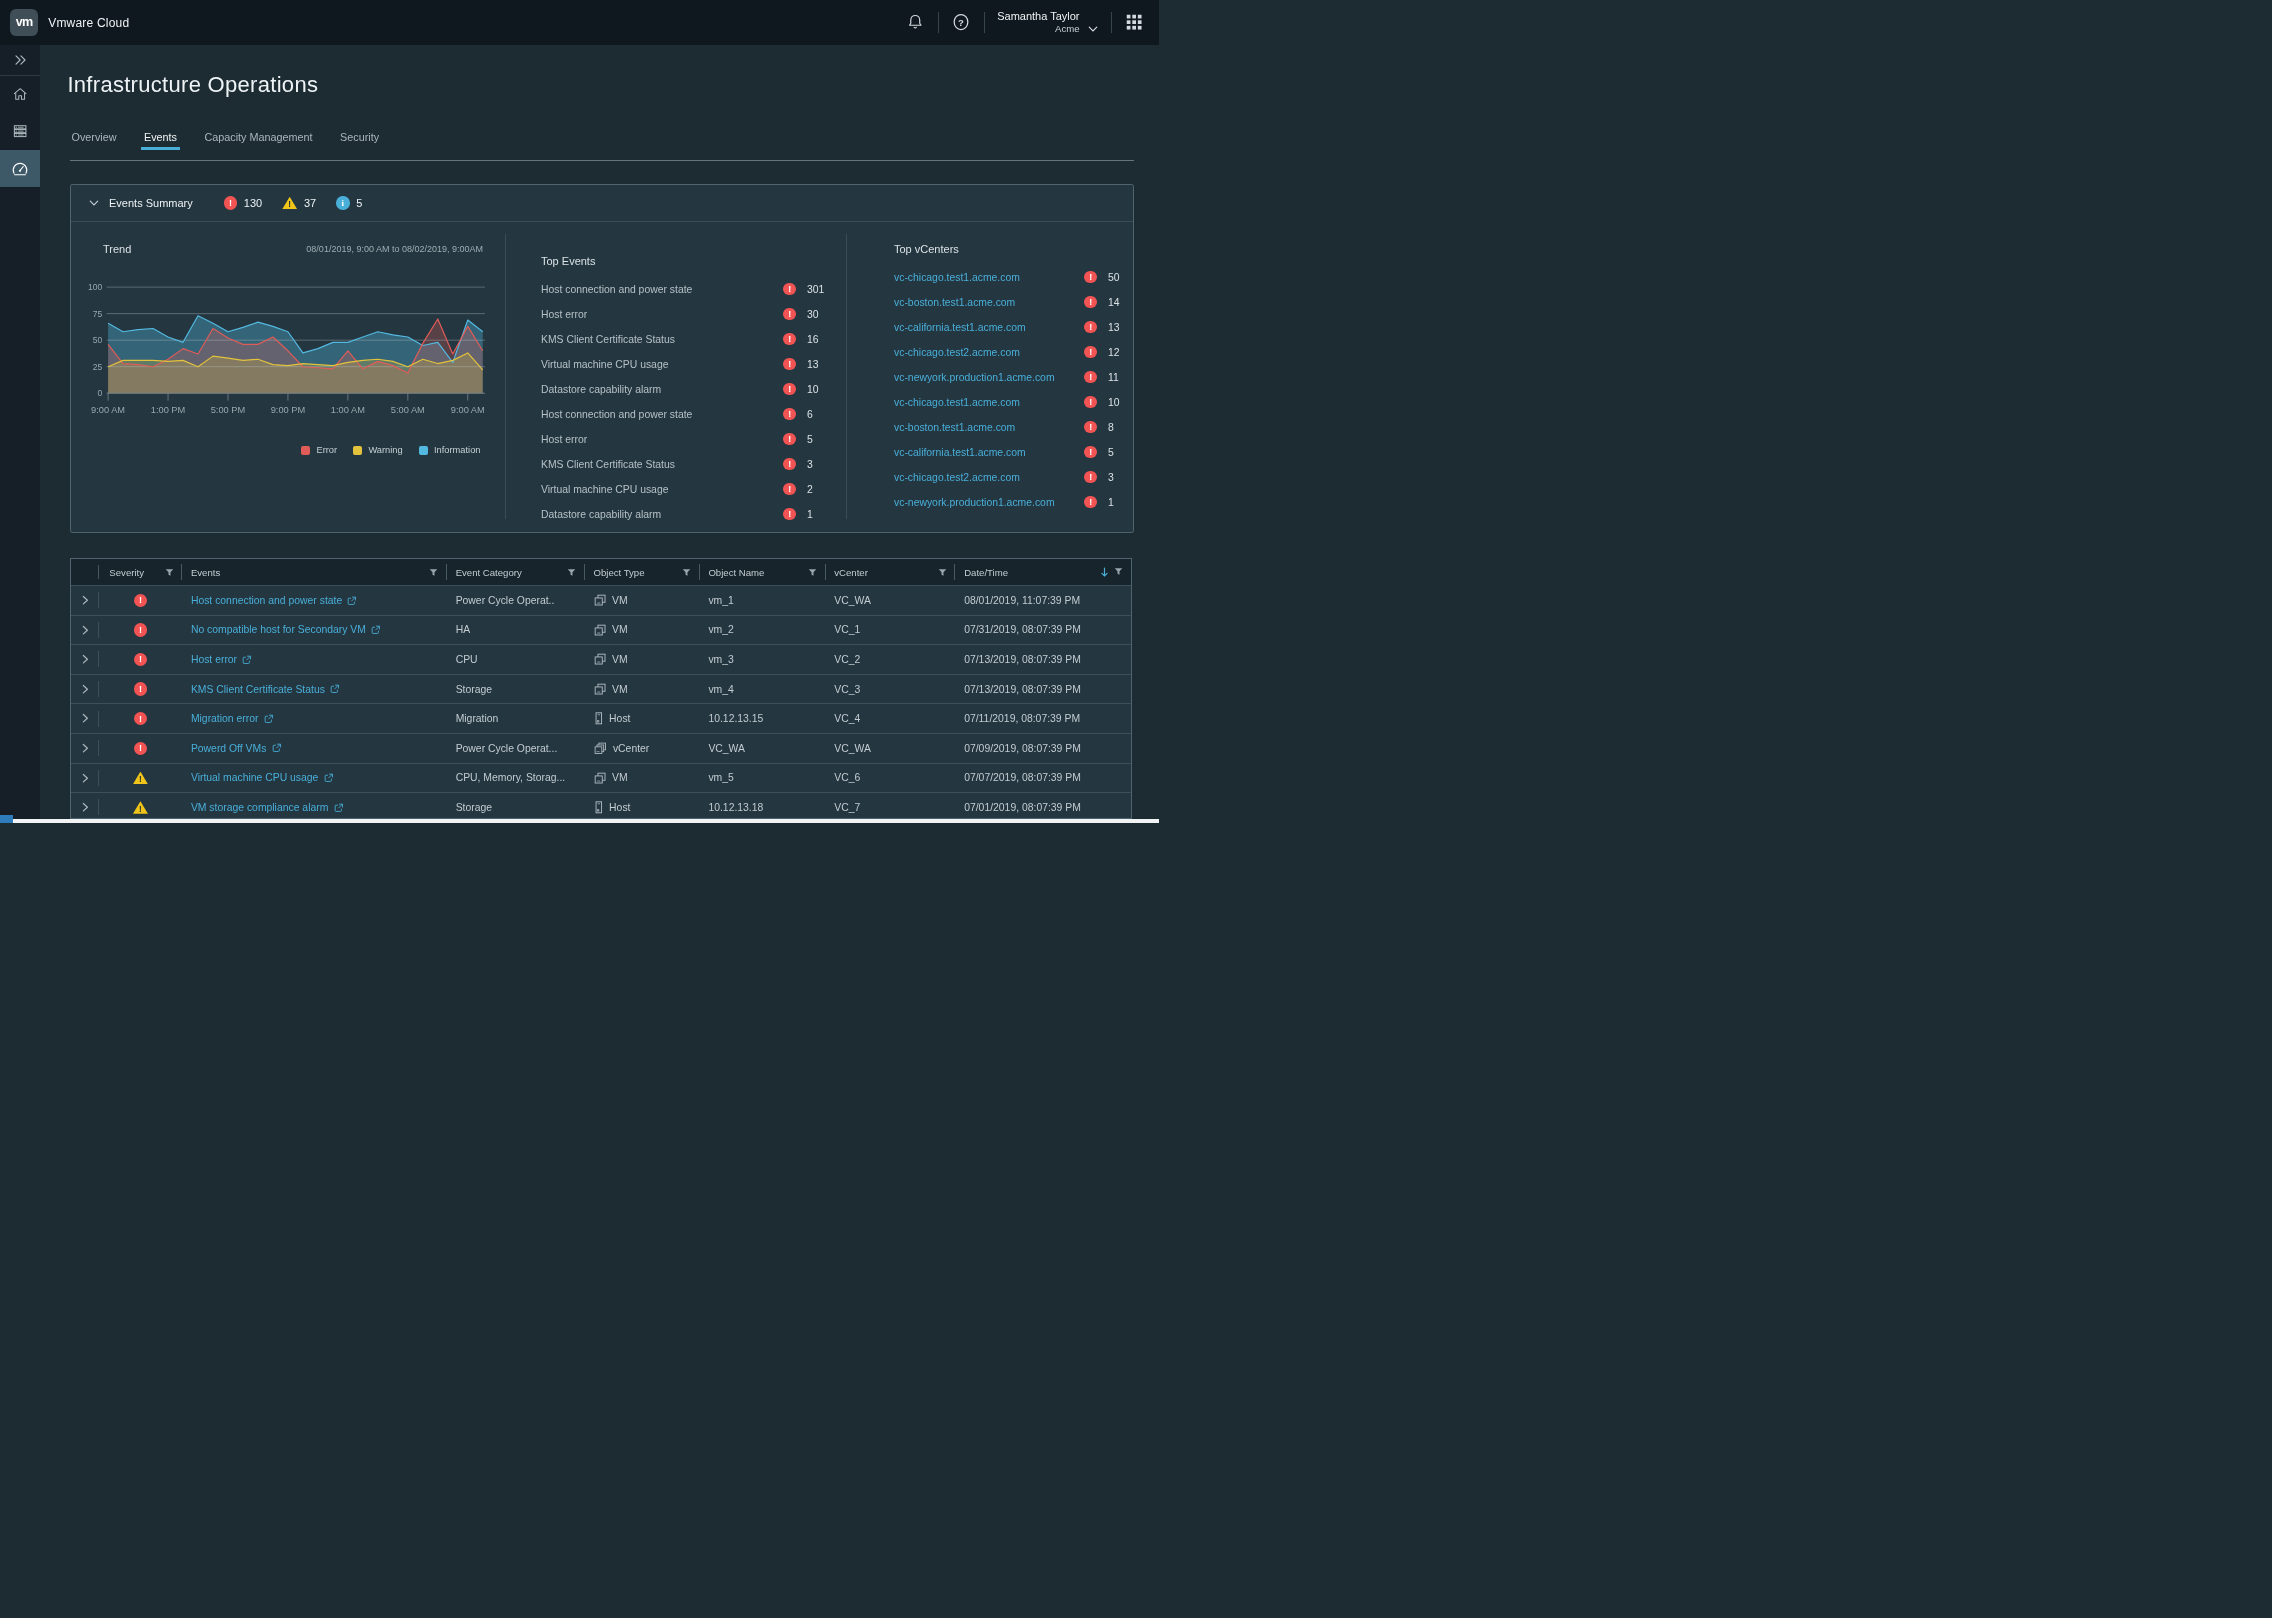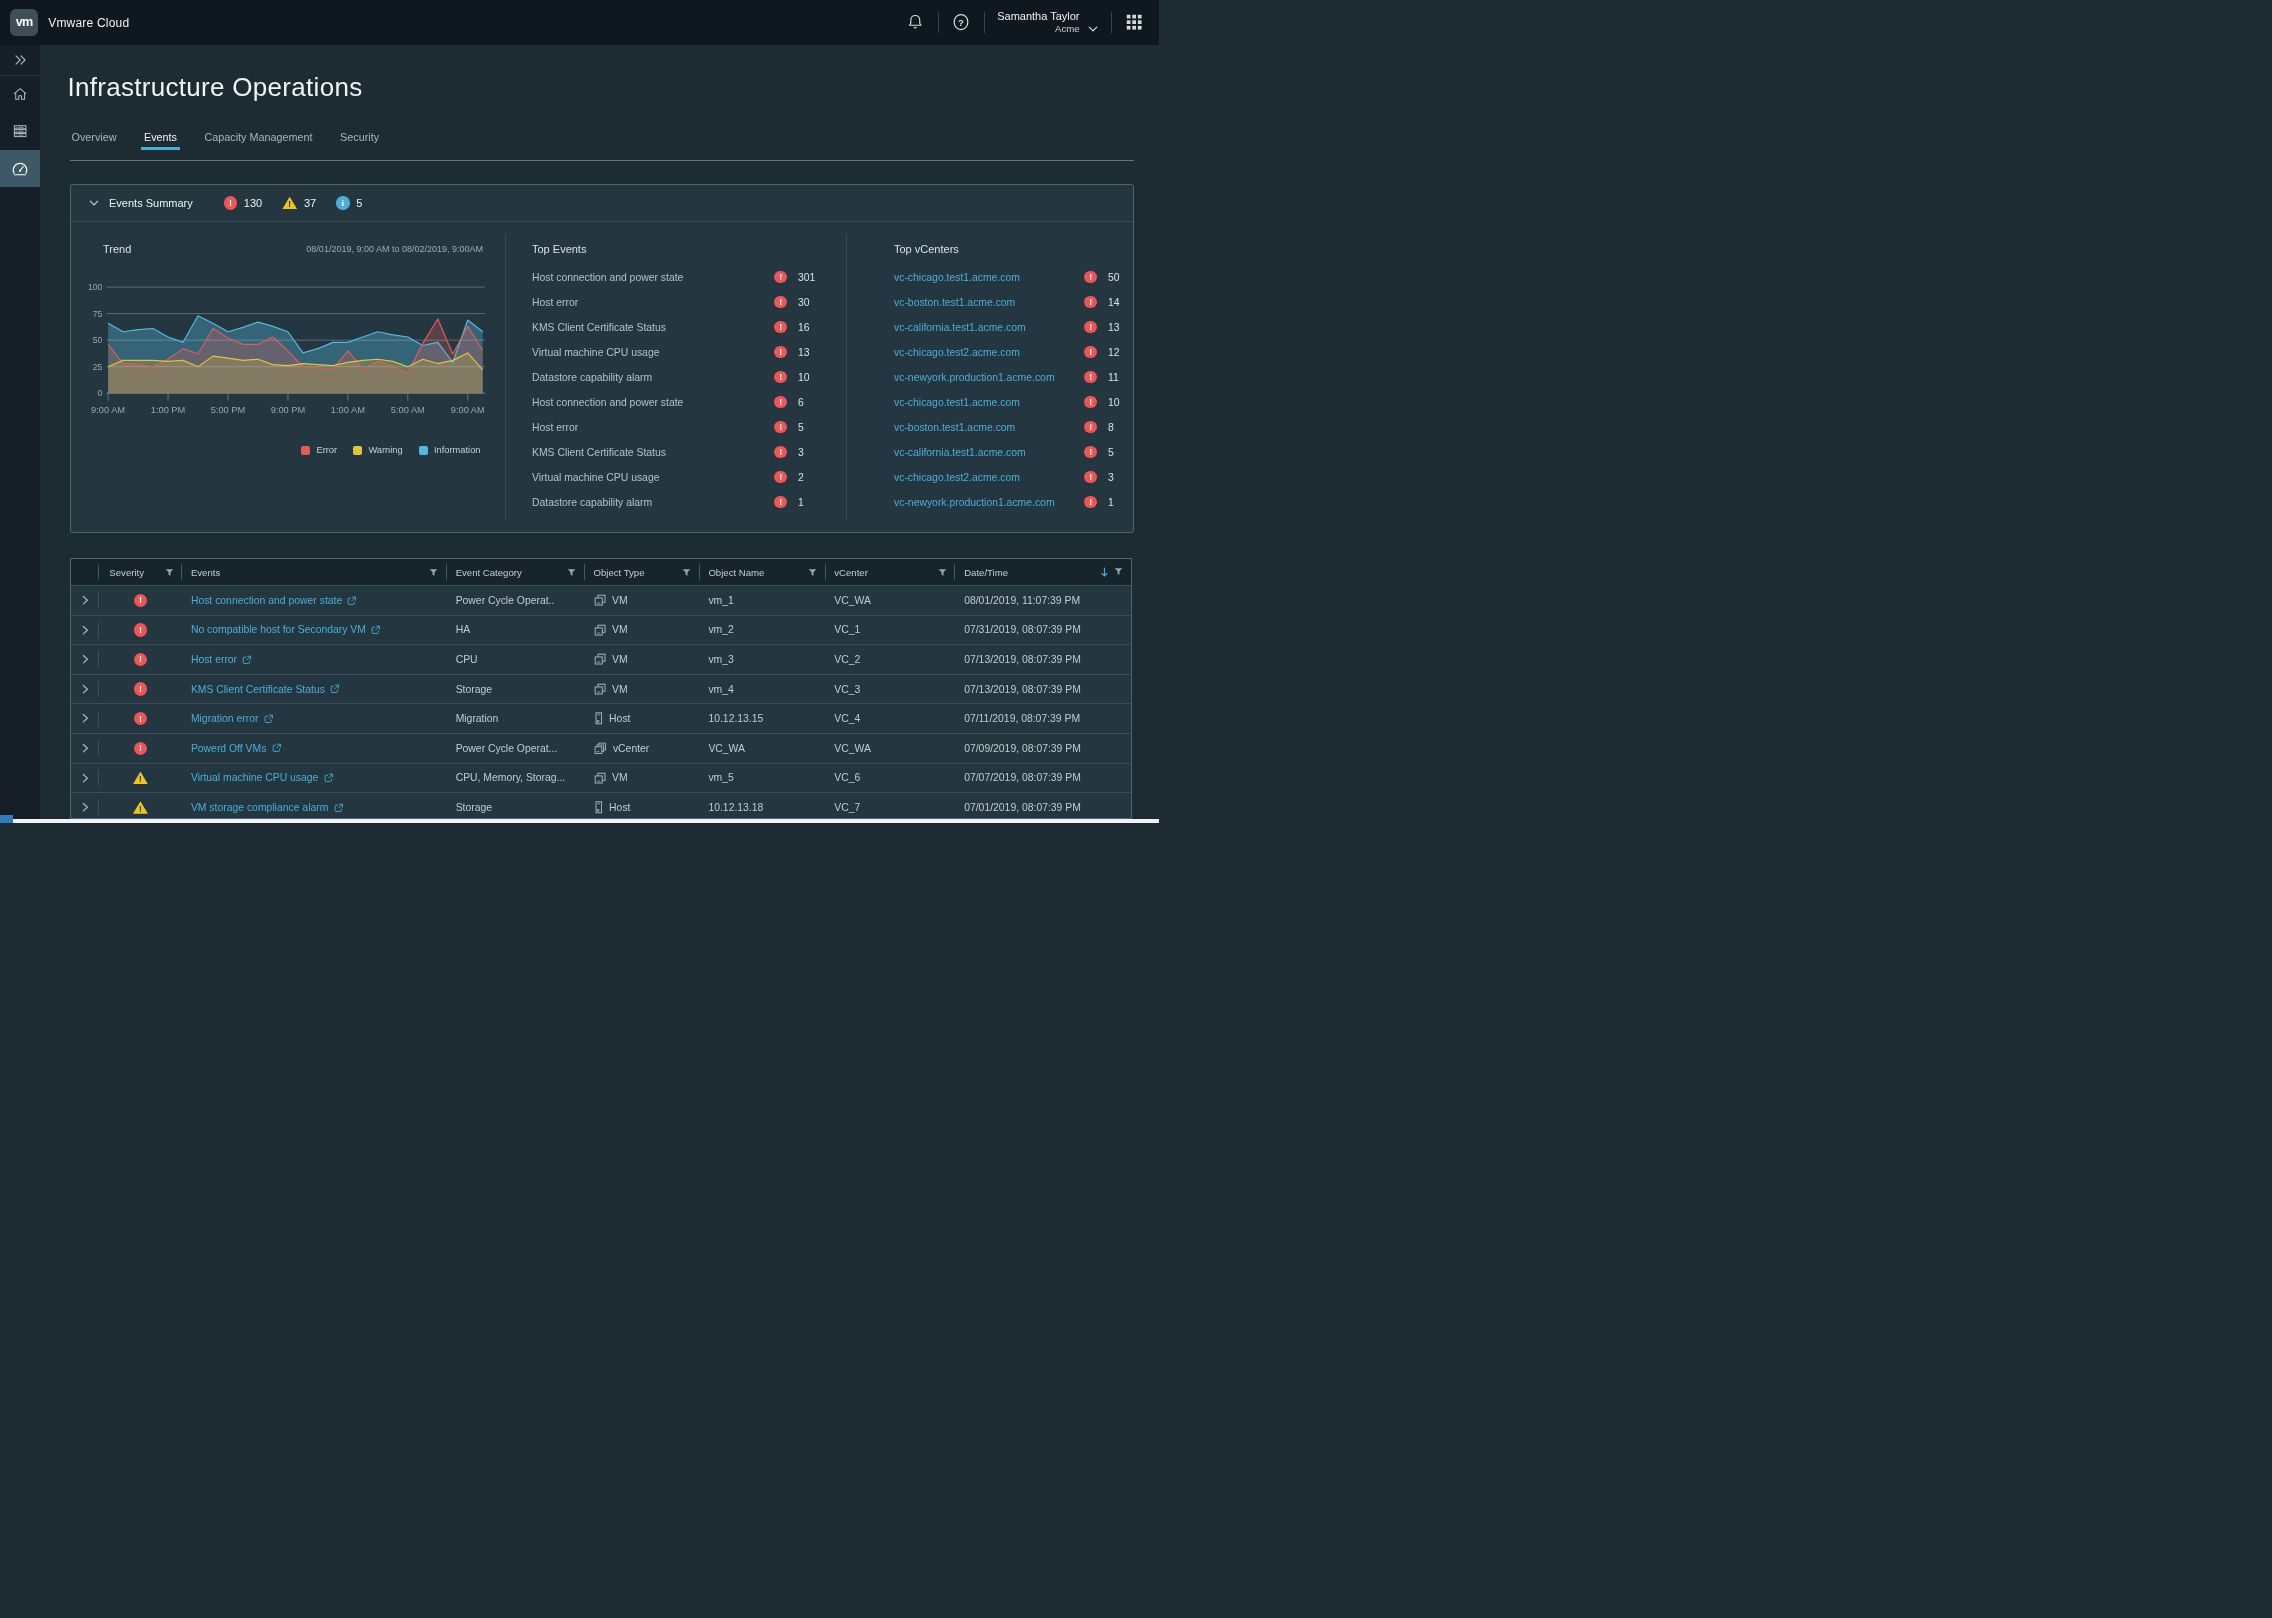--- a/index.html
+++ b/index.html
@@ -28,38 +28,38 @@
 
   
   .sidebar{position:absolute;left:0;top:45px;width:40px;bottom:0;background:#161f27;z-index:4;display:flex;flex-direction:column}
   .sb-item{height:37px;display:flex;align-items:center;justify-content:center;width:100%}
   .sb-expand{height:30px}
   .sb-div{height:0.7px;background:#2c3940;width:100%}
   .sb-item.active{background:#3d5866}
 
   
   .main{position:absolute;left:40px;top:45px;right:0;bottom:0}
-  h1.pagetitle{position:absolute;left:27.4px;top:27px;margin:0;font-size:26px;font-weight:300;letter-spacing:0.3px;color:#eef3f5}
+  h1.pagetitle{position:absolute;left:27.4px;top:27px;margin:0;font-size:22px;font-weight:300;letter-spacing:0.3px;color:#eef3f5}
 
   .tabs{position:absolute;left:30px;top:86px;width:1064px;display:flex;border-bottom:0.7px solid rgba(160,176,182,.55);padding-bottom:17px}
   .tab{font-size:10.8px;color:#a9b6bd;margin-right:24.5px;position:relative;padding:0 1.5px}
   .tab.active{color:#f2f5f6}
   .tab.active::after{content:"";position:absolute;left:-1.5px;right:-1.5px;bottom:-7px;height:2.6px;background:#49afd9}
 
   
   .card{position:absolute;left:30px;top:139px;width:1062px;height:347px;background:#243640;border:0.7px solid #4f646e;border-radius:2.2px}
   .card-hd{height:36px;display:flex;align-items:center;padding-left:17px;border-bottom:0.7px solid #3a4c55}
   .card-title{font-size:11px;color:#eef3f5;margin-left:9px}
   .hd-badges{display:flex;align-items:center;margin-left:31px;gap:20px}
   .bd{display:flex;align-items:center;gap:6.7px;font-size:11px;color:#eef3f5}
 
   .card-bd{position:relative;height:309px}
   .col-div{position:absolute;top:12px;bottom:12px;width:0.7px;background:#3a4c55}
   .col-trend{position:absolute;left:0;top:0;width:434px;height:100%}
-  .col-events{position:absolute;left:434px;top:0;width:341px;height:100%;padding-left:27px;box-sizing:border-box}
+  .col-events{position:absolute;left:434px;top:12px;width:341px;height:100%;padding-left:36px;box-sizing:border-box}
   .col-vcenters{position:absolute;left:775px;top:0;width:287px;height:100%;padding-left:48px;box-sizing:border-box}
   .colhead{font-size:11px;color:#dbe2e5;margin-top:21px}
   .col-trend .colhead{margin-left:32px;display:inline-block}
   .daterange{position:absolute;right:22px;top:22px;font-size:9px;color:#9fadb3}
 
   .toplist{list-style:none;margin:9.6px 0 0 0;padding:0}
   .toplist li{display:flex;align-items:center;height:25px}
   .tl-label{flex:1;font-size:10.4px;color:#b6c1c6;white-space:nowrap;overflow:hidden}
   .tl-label.link{color:#49afd9}
   .tl-count{min-width:25px;margin-left:11px;font-size:10.4px;color:#dbe2e5}

